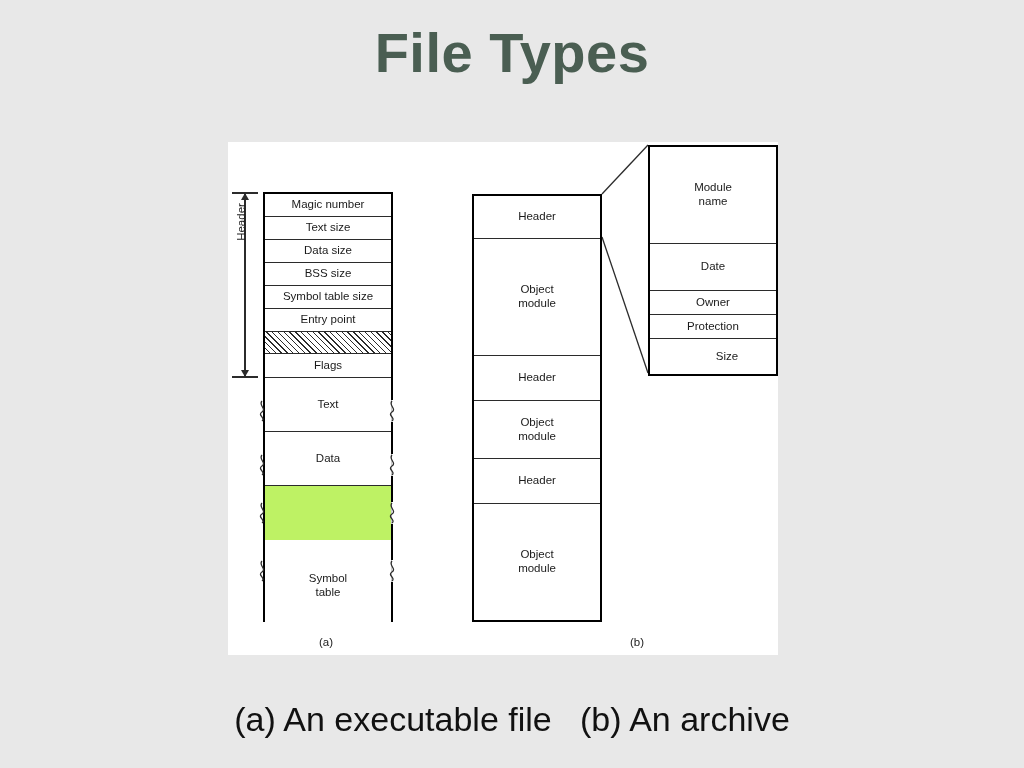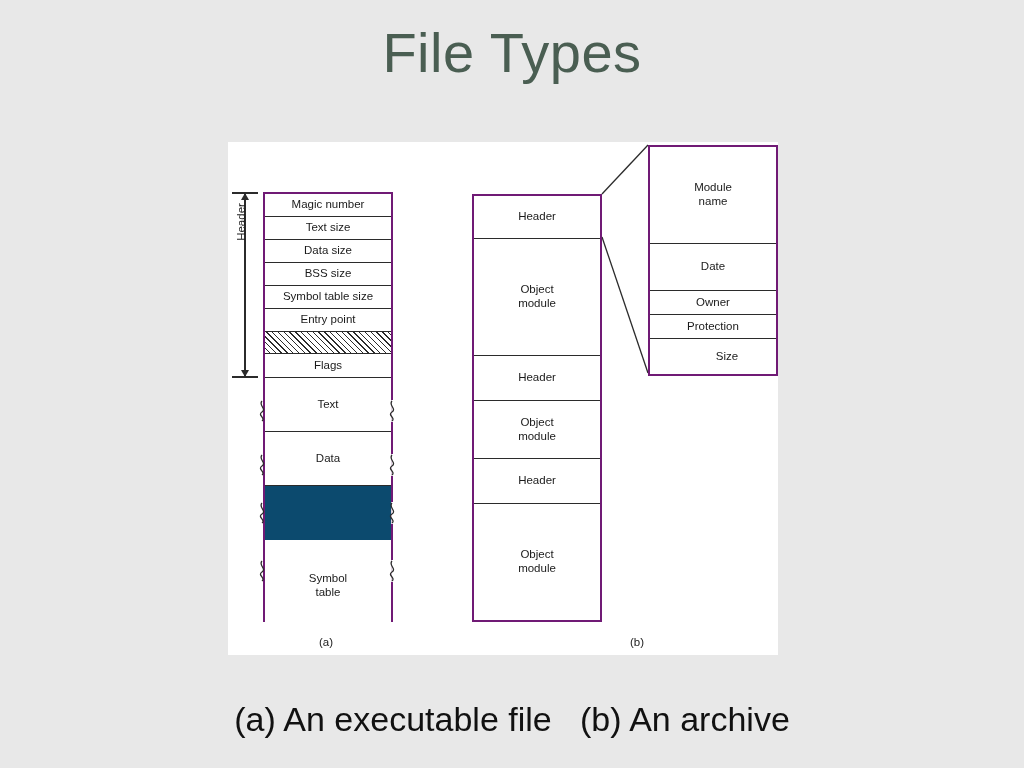--- a/index.html
+++ b/index.html
@@ -17,42 +17,42 @@
   }
 
   
   #slide-title {
     position: absolute;
     left: 0;
     top: 22px;
     width: 1024px;
     text-align: center;
     font-size: 56px;
-    font-weight: 400;
+    font-weight: 700;
     color: #4a5e52;
     letter-spacing: 0.5px;
     line-height: 1.1;
   }
 
   
   #figure-canvas {
     position: absolute;
     left: 228px;
     top: 142px;
     width: 550px;
     height: 513px;
     background: #ffffff;
   }
 
   
   .diagram-box {
     position: absolute;
-    border: 2px solid #701a75;
+    border: 2px solid #000000;
     box-sizing: border-box;
-    background: #0c4a6e;
+    background: #bef264;
   }
   .row {
     position: absolute;
     left: 0;
     right: 0;
     box-sizing: border-box;
     display: flex;
     align-items: center;
     justify-content: center;
     text-align: center;

